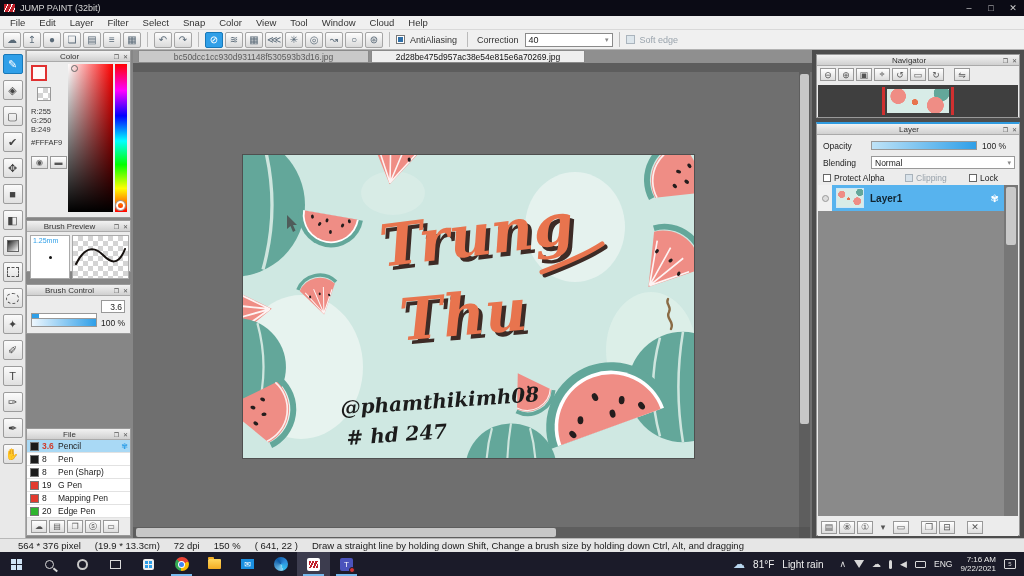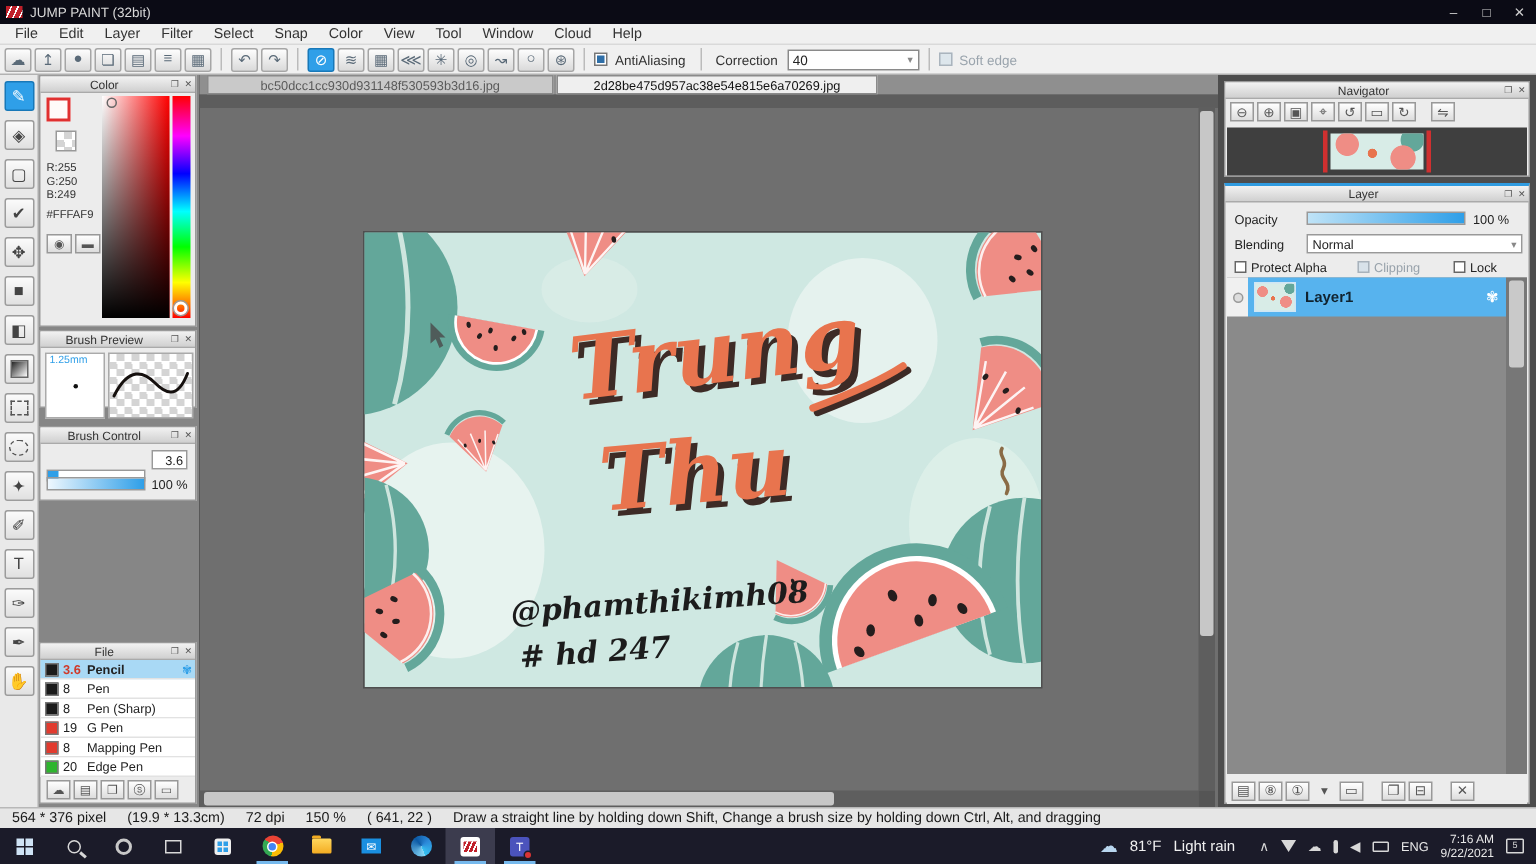--- a/index.html
+++ b/index.html
@@ -74,21 +74,21 @@
 #rightpanel{left:812px;top:50px;width:212px;height:488px;background:#4d4d4d}
 .navb{width:16px;height:13px;border:1px solid #999;background:linear-gradient(#fff,#ddd);display:flex;align-items:center;justify-content:center;font-size:9px;color:#555;margin-right:2px}
 .miniart{background-color:#d8ece7;background-image:radial-gradient(circle at 18% 30%,#ef8d85 0 14%,transparent 15%),radial-gradient(circle at 78% 68%,#ef8d85 0 16%,transparent 17%),radial-gradient(circle at 88% 18%,#63a79a 0 13%,transparent 14%),radial-gradient(circle at 45% 55%,#e8744e 0 8%,transparent 9%)}
 .ck{width:8px;height:8px;border:1px solid #666;background:#fff;display:inline-block;vertical-align:-1px;margin-right:3px}
 .ck.dis{border-color:#a8b2bb;background:#d8e2ea}
 .lbl9{font-size:8.5px;color:#222}
 .lbl9.dis{color:#98a2ab}
 
 #statusbar{left:0;top:538px;width:1024px;height:14px;background:#e6e6e6;border-top:1px solid #b8b8b8;display:flex;align-items:center;font-size:9.5px;color:#1a1a1a}
 #statusbar span{margin-left:14px;white-space:nowrap}
-#statusbar span:first-child{margin-left:8px}
+#statusbar span:first-child{margin-left:18px}
 
 #taskbar{left:0;top:552px;width:1024px;height:24px;background:#1b1b29;display:flex;align-items:center}
 .tk{width:33px;height:24px;display:flex;align-items:center;justify-content:center;position:relative;flex:none}
 .tk.act::after{content:"";position:absolute;left:6px;right:6px;bottom:0;height:2px;background:#76b9ed}
 .tk.cur{background:#3c3c4e}
 #winlogo{width:11px;height:11px;display:grid;grid-template-columns:5px 5px;grid-template-rows:5px 5px;gap:1px}
 #winlogo i{background:#cfe3f5}
 #searchic{width:9px;height:9px;border:1.5px solid #d8d8d8;border-radius:50%;position:relative}
 #searchic::after{content:"";position:absolute;left:7px;top:8px;width:5px;height:1.5px;background:#d8d8d8;transform:rotate(40deg)}
 #cortic{width:11px;height:11px;border:2px solid #c8c8c8;border-radius:50%}
@@ -329,21 +329,21 @@
 
     <div class="panel" style="left:0;top:378px;width:105px;height:108px">
       <div class="pt">
         <span class="t">File</span>
         <span class="mi">❐</span>
         <span class="mi">✕</span>
       </div>
       <div class="brow sel">
         <span class="bsw" style="background:#1b1b1b"></span>
         <span class="bsz" style="color:#d03a2a;font-weight:bold">3.6</span>
-        <span class="bnm" style="font-weight:bold">Pencil</span>
+        <span class="bnm" style="font-weight:normal">Pencil</span>
         <span style="color:#2f9fe8;font-size:8px;margin-right:2px">✾</span>
       </div>
       <div class="brow">
         <span class="bsw" style="background:#1b1b1b"></span>
         <span class="bsz">8</span>
         <span class="bnm">Pen</span>
       </div>
       <div class="brow">
         <span class="bsw" style="background:#1b1b1b"></span>
         <span class="bsz">8</span>

